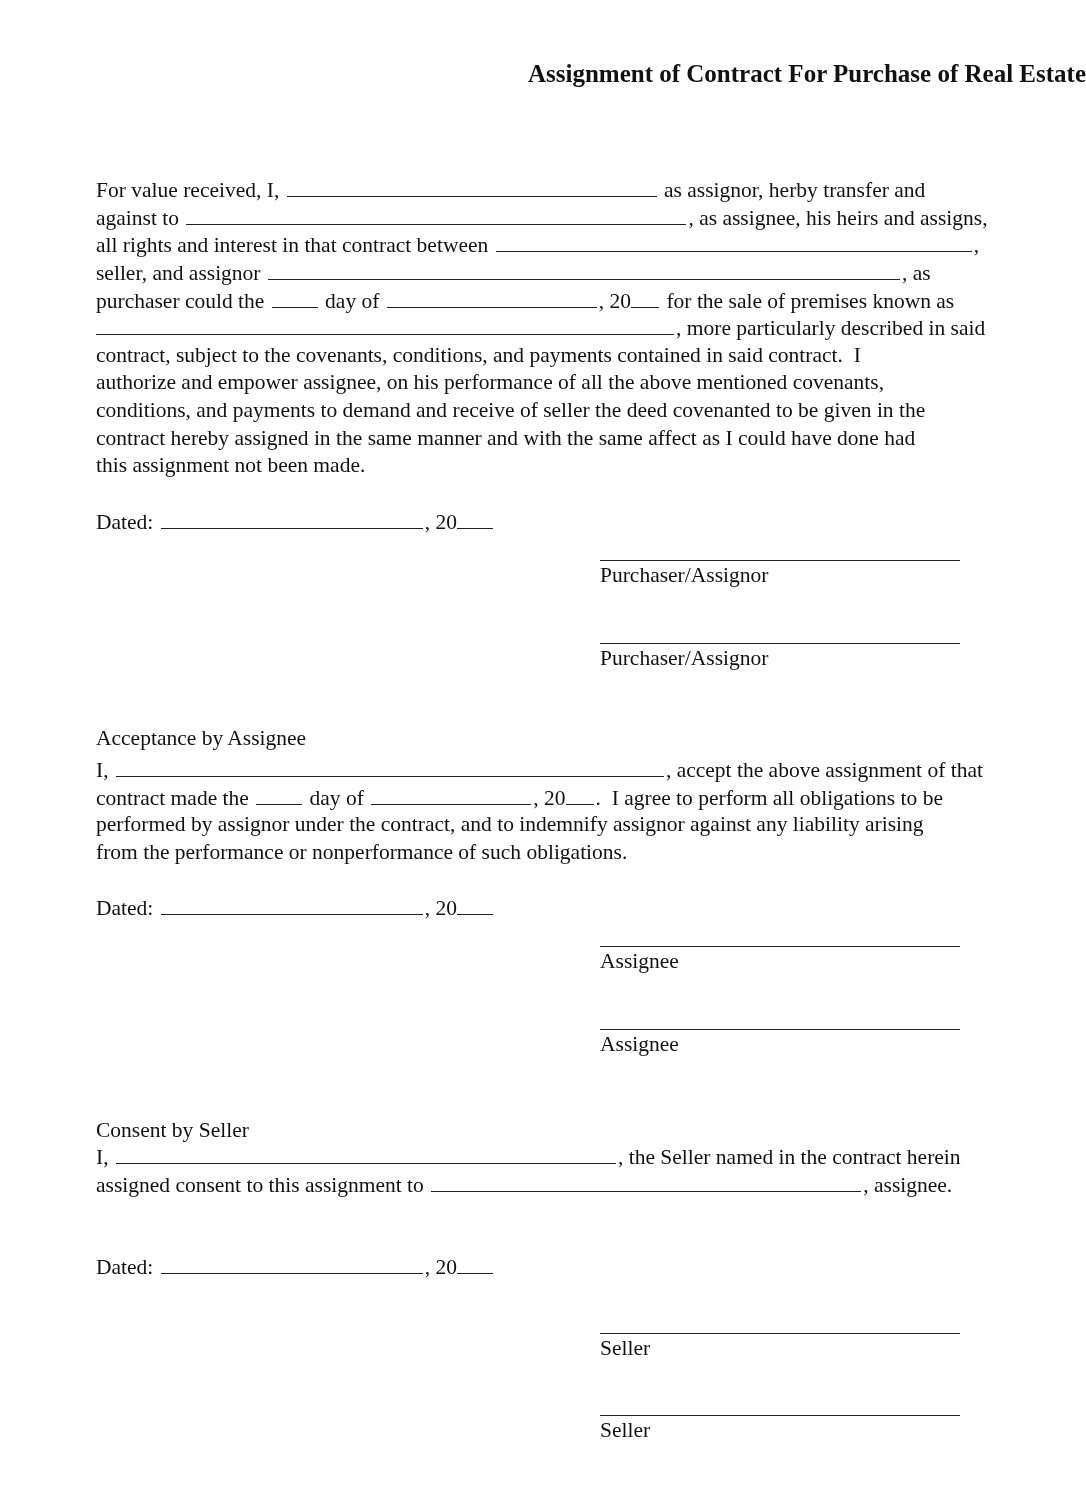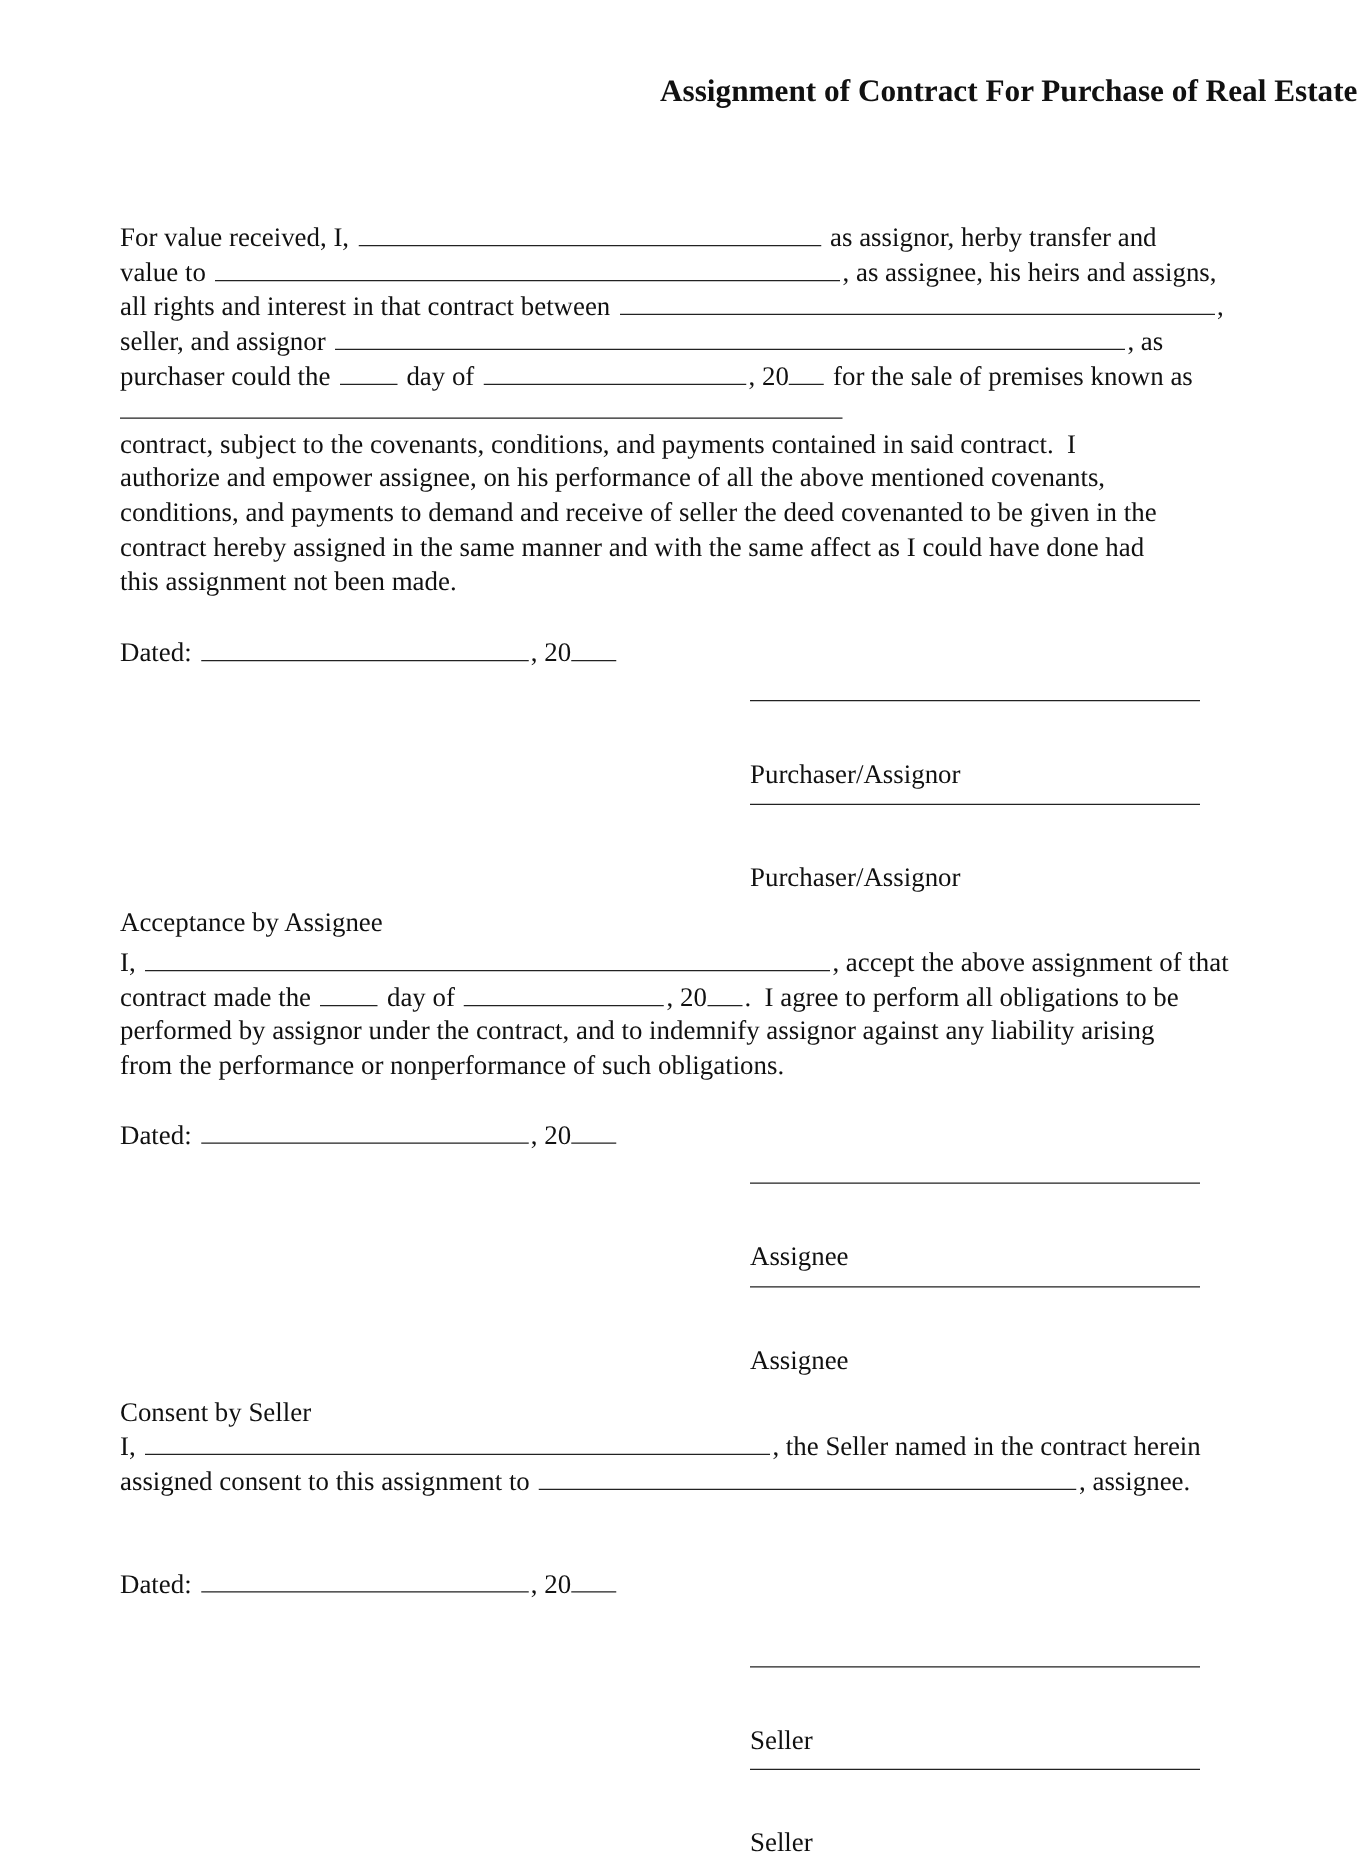--- a/index.html
+++ b/index.html
@@ -10,34 +10,34 @@
   }
   .title {
     position: absolute; top: 60px; left: 0; width: 1086px; text-align: right;
     font-weight: bold; font-size: 25px; letter-spacing: 0;
   }
   .line {
     position: absolute; left: 96px; font-size: 21.5px; line-height: 27.5px; white-space: pre;
   }
   .blank { display: inline-block; border-bottom: 1.3px solid #222; height: 20px; vertical-align: baseline; margin: 0 2px; }
   .sigline { position: absolute; left: 600px; width: 360px; border-bottom: 1.3px solid #222; height: 0; }
-  .siglabel { position: absolute; left: 600px; font-size: 21.5px; margin-top: 44px; }
+  .siglabel { position: absolute; left: 600px; font-size: 21.5px; }
   .heading { position: absolute; left: 96px; font-size: 21.5px; }
 </style>
 </head>
 <body>
 
 <div class="title">Assignment of Contract For Purchase of Real Estate</div>
 
 <div class="line" style="top:176px"><span>For value received, I,</span> <span class="blank" style="width:370px"></span> <span>as assignor, herby transfer and</span></div>
-<div class="line" style="top:204px"><span>value to</span> <span class="blank" style="width:500px"></span><span>, as assignee, his heirs and assigns,</span></div>
+<div class="line" style="top:204px"><span>against to</span> <span class="blank" style="width:500px"></span><span>, as assignee, his heirs and assigns,</span></div>
 <div class="line" style="top:231px"><span>all rights and interest in that contract between</span> <span class="blank" style="width:476px"></span><span>,</span></div>
 <div class="line" style="top:259px"><span>seller, and assignor</span> <span class="blank" style="width:632px"></span><span>, as</span></div>
 <div class="line" style="top:287px"><span>purchaser could the</span> <span class="blank" style="width:46px"></span> <span>day of</span> <span class="blank" style="width:210px"></span><span>, 20</span><span class="blank" style="width:28px;margin-left:0"></span> <span>for the sale of premises known as</span></div>
-<div class="line" style="top:314px"><span class="blank" style="width:578px;margin-left:0"></span></div>
+<div class="line" style="top:314px"><span class="blank" style="width:578px;margin-left:0"></span><span>, more particularly described in said</span></div>
 <div class="line" style="top:342px">contract, subject to the covenants, conditions, and payments contained in said contract.  I</div>
 <div class="line" style="top:369px">authorize and empower assignee, on his performance of all the above mentioned covenants,</div>
 <div class="line" style="top:397px">conditions, and payments to demand and receive of seller the deed covenanted to be given in the</div>
 <div class="line" style="top:425px">contract hereby assigned in the same manner and with the same affect as I could have done had</div>
 <div class="line" style="top:452px">this assignment not been made.</div>
 
 <div class="line" style="top:508px"><span>Dated:</span> <span class="blank" style="width:262px"></span><span>, 20</span><span class="blank" style="width:36px;margin-left:0"></span></div>
 
 <div class="sigline" style="top:560px"></div>
 <div class="siglabel" style="top:563px">Purchaser/Assignor</div>

